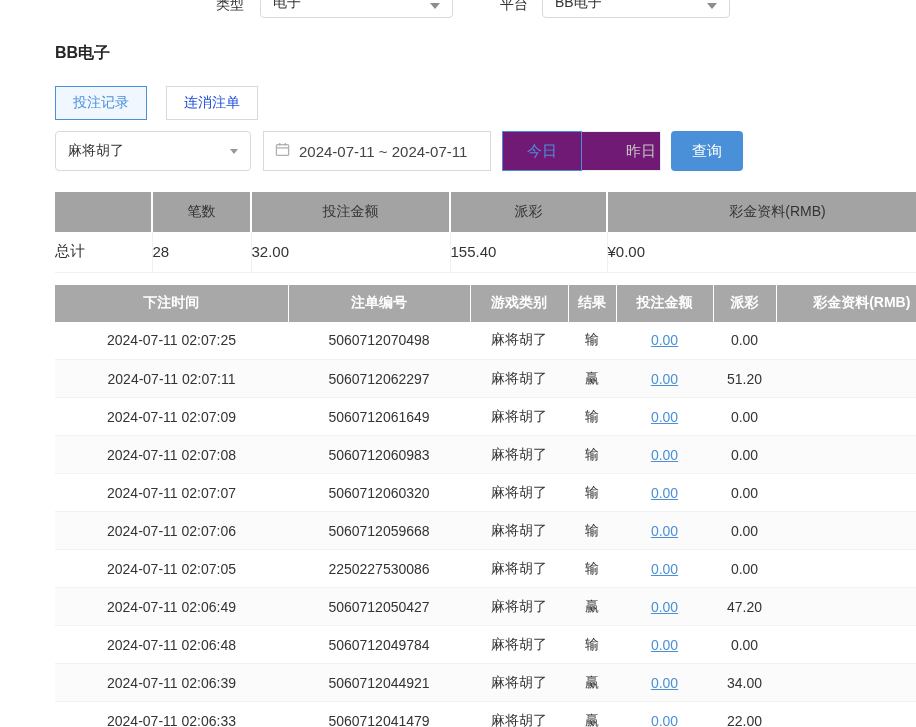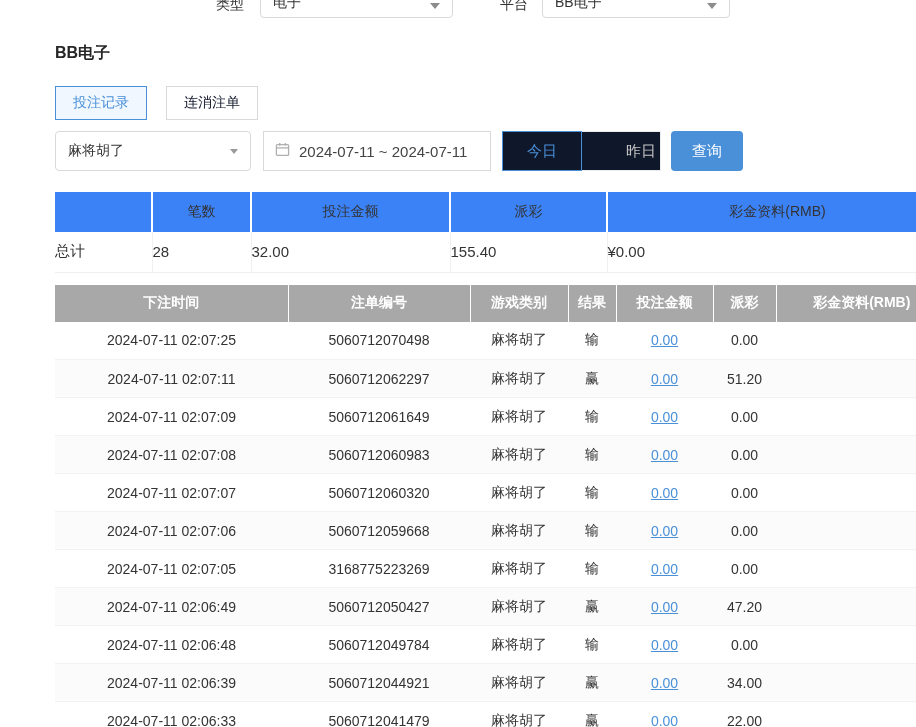--- a/index.html
+++ b/index.html
@@ -25,45 +25,45 @@
   .section-header { display: flex; align-items: center; justify-content: space-between;
       margin: 24px 14px 0 24px; height: 22px; }
   .section-title { font-size: 16px; font-weight: bold; color: #262626; }
   .collapse-btn { background: none; border: none; cursor: pointer; display: flex; align-items: center; }
 
   
   .tabs { display: flex; gap: 19px; margin: 22px 0 0 24px; }
   .tab-btn { height: 34px; padding: 0 17px; border-radius: 0; font-size: 14px;
       cursor: pointer; font-family: inherit; }
   .tab-btn.active { border: 1px solid #4a90d9; color: #4a90d9; background: #f0f7ff; }
-  .tab-btn.inactive { border: 1px solid #d9d9d9; color: #0f172a; background: #fff; }
+  .tab-btn.inactive { border: 1px solid #d9d9d9; color: #1d4ed8; background: #fff; }
 
   
   .filter-row { display: flex; align-items: center; margin: 11px 0 0 24px; height: 40px; }
   .game-select { width: 196px; height: 40px; border: 1px solid #d9d9d9; border-radius: 4px;
       display: flex; align-items: center; justify-content: space-between;
       padding: 0 12px; font-size: 14px; color: #333; cursor: pointer; background: #fff; }
   .game-select .caret-down { margin-bottom: 0; border-top-color: #999;
       border-left-width: 4px; border-right-width: 4px; border-top-width: 5px; }
   .date-range { width: 228px; height: 40px; margin-left: 12px; border: 1px solid #d9d9d9;
       border-radius: 0; display: flex; align-items: center; gap: 9px; padding: 0 11px;
       font-size: 15px; color: #444; cursor: pointer; background: #fff; }
   .btn-group { display: flex; margin-left: 11px; height: 40px; }
-  .range-btn { width: 80px; height: 40px; background: #0f172a; font-size: 15px; cursor: pointer;
+  .range-btn { width: 80px; height: 40px; background: #701a75; font-size: 15px; cursor: pointer;
       border: 1px solid #ececec; font-family: inherit; }
   .range-btn + .range-btn { margin-left: -1px; padding-left: 40px; }
   .range-btn.active { border: 1px solid #4a90d9; color: #4a90d9; position: relative; z-index: 1; }
   .range-btn.inactive { color: #c3c3c3; }
   .search-btn { width: 72px; height: 40px; margin-left: 10px; background: #4a90d9; color: #fff;
       border: none; border-radius: 4px; font-size: 15px; cursor: pointer; font-family: inherit; }
 
   
   table { border-collapse: collapse; table-layout: fixed; }
   .summary-table { width: 892px; margin: 21px 0 0 24px; }
-  .summary-table th { height: 40px; background: #3b82f6; font-weight: normal; font-size: 14px;
+  .summary-table th { height: 40px; background: #a3a3a3; font-weight: normal; font-size: 14px;
       color: #333; text-align: center; border-right: 2px solid #fff; }
   .summary-table th:last-child { border-right: none; }
   .summary-table td { height: 40px; background: #fff; font-size: 15px; color: #333;
       border-right: 1px solid #f0f0f0; border-bottom: 1px solid #f0f0f0; }
   .summary-table td:last-child { border-right: none; }
 
   
   .bet-table { width: 892px; margin: 12px 0 0 24px; }
   .bet-table thead th { height: 37px; background: #a8a8a8; color: #fff; font-size: 14px;
       font-weight: bold; text-align: center; border-right: 1px solid #fff; }
@@ -229,21 +229,21 @@
           <td>2024-07-11 02:07:06</td>
           <td>5060712059668</td>
           <td>麻将胡了</td>
           <td>输</td>
           <td><a class="amount-link">0.00</a></td>
           <td>0.00</td>
           <td></td>
         </tr>
         <tr>
           <td>2024-07-11 02:07:05</td>
-          <td>3168775223269</td>
+          <td>2250227530086</td>
           <td>麻将胡了</td>
           <td>输</td>
           <td><a class="amount-link">0.00</a></td>
           <td>0.00</td>
           <td></td>
         </tr>
         <tr>
           <td>2024-07-11 02:06:49</td>
           <td>5060712050427</td>
           <td>麻将胡了</td>

